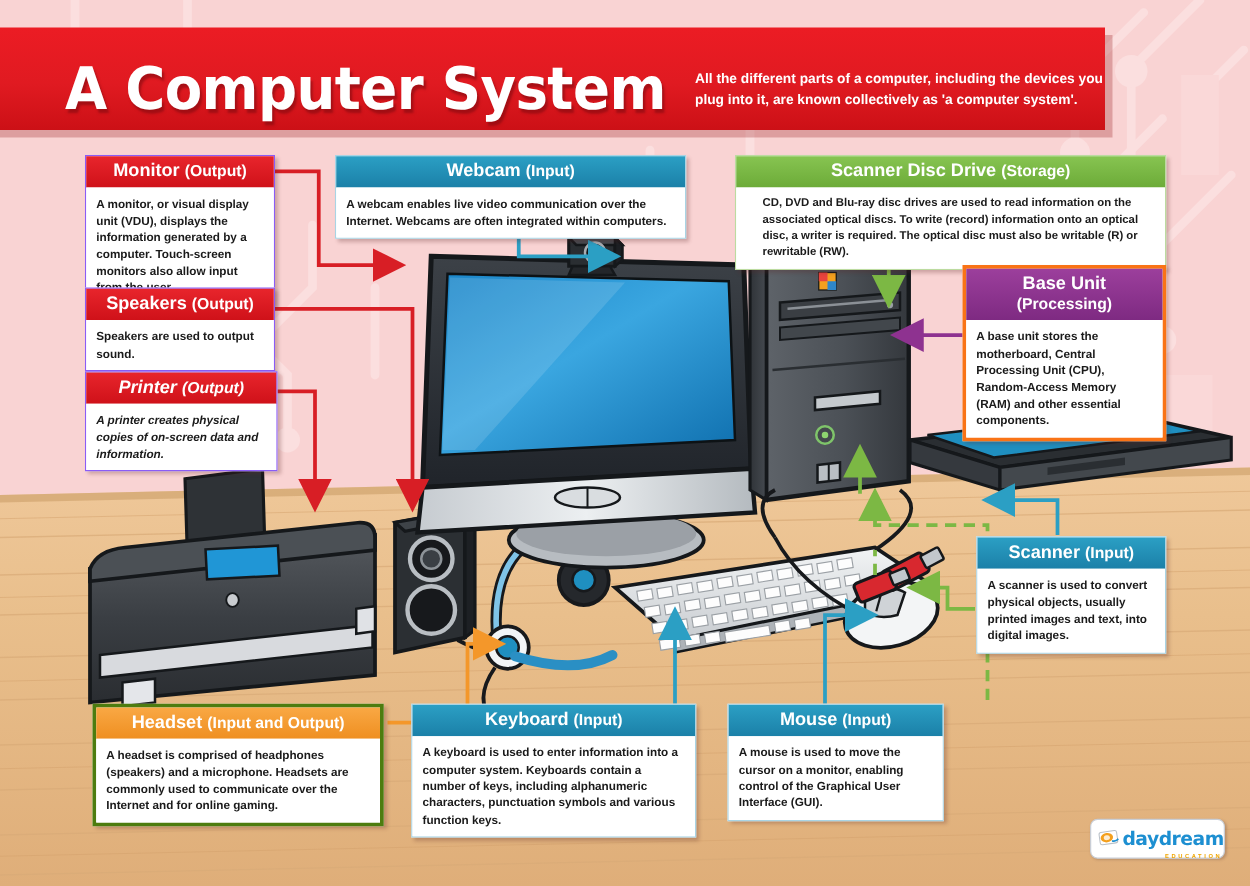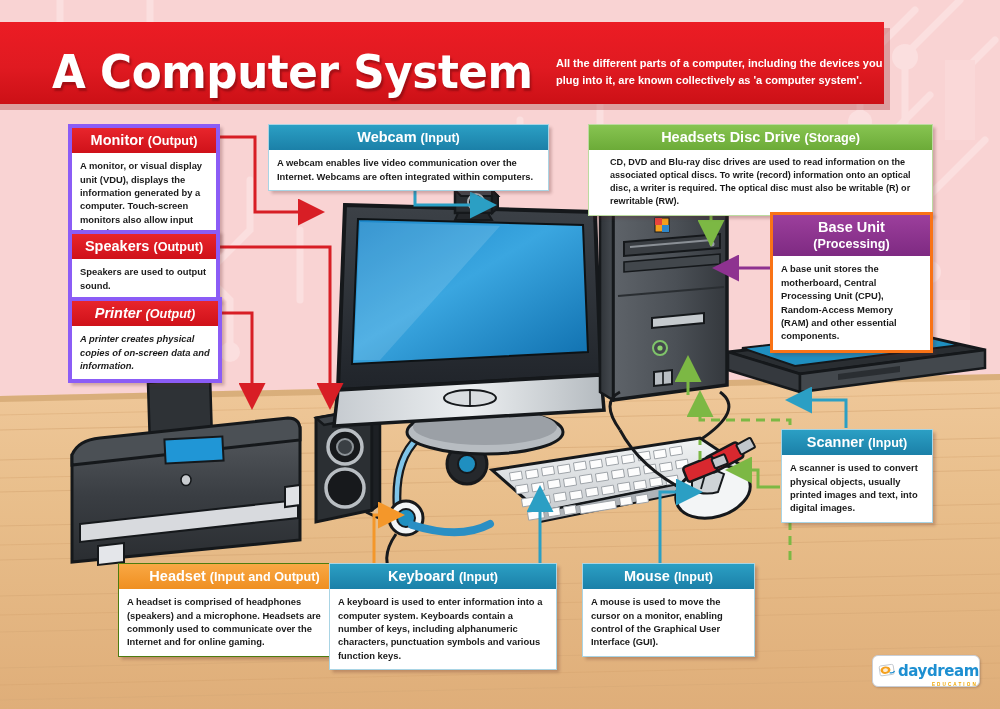--- a/index.html
+++ b/index.html
@@ -66,25 +66,25 @@
     padding: 6px 8px 7px;
     font-size: 9.4px; line-height: 1.42;
     color: #1a1a1a; font-weight: bold;
     background: #fff;
   }
   .box.red    .box-head { background: linear-gradient(180deg,#e8252c,#cf1119); }
   .box.blue   .box-head { background: linear-gradient(180deg,#2b9fc4,#1b80a8); }
   .box.green  .box-head { background: linear-gradient(180deg,#87c451,#6cab38); }
   .box.purple .box-head { background: linear-gradient(180deg,#9c3f9c,#7e2a82); }
   .box.orange .box-head { background: linear-gradient(180deg,#f9a844,#ef8f21); }
-  .box.red    { border: 4px solid #8b5cf6; }
+  .box.red    { border: 1px solid #8b5cf6; }
   .box.blue   { border: 1px solid #a9d4e4; }
   .box.green  { border: 1px solid #bcdba0; }
   .box.purple { border: 3px solid #f97316; }
-  .box.orange { border: 1px solid #4d7c0f; margin-left: 44px; }
+  .box.orange { border: 3px solid #4d7c0f; }
 
   .box.tight .box-body { font-size: 9.1px; padding-left: 21px; }
 
   
   .connectors { position: absolute; left: 0; top: 0; width: 1000px; height: 709px; z-index: 25; }
 
   
   .scene { position: absolute; left: 0; top: 0; width: 1000px; height: 709px; z-index: 10; }
 
   
@@ -453,21 +453,21 @@
   <div class="box blue" style="left:268px; top:124px; width:281px;">
     <div class="box-head">
       <span>Webcam</span>
       <span class="sub">(Input)</span>
     </div>
     <div class="box-body">A webcam enables live video communication over the Internet. Webcams are often integrated within computers.</div>
   </div>
 
   <div class="box green tight" style="left:588px; top:124px; width:345px;">
     <div class="box-head">
-      <span>Headsets Disc Drive</span>
+      <span>Scanner Disc Drive</span>
       <span class="sub">(Storage)</span>
     </div>
     <div class="box-body">CD, DVD and Blu-ray disc drives are used to read information on the associated optical discs. To write (record) information onto an optical disc, a writer is required. The optical disc must also be writable (R) or rewritable (RW).</div>
   </div>
 
   <div class="box purple" style="left:770px; top:212px; width:163px;">
     <div class="box-head">
       <span>Base Unit</span>
       <span class="sub">(Processing)</span>
     </div>

